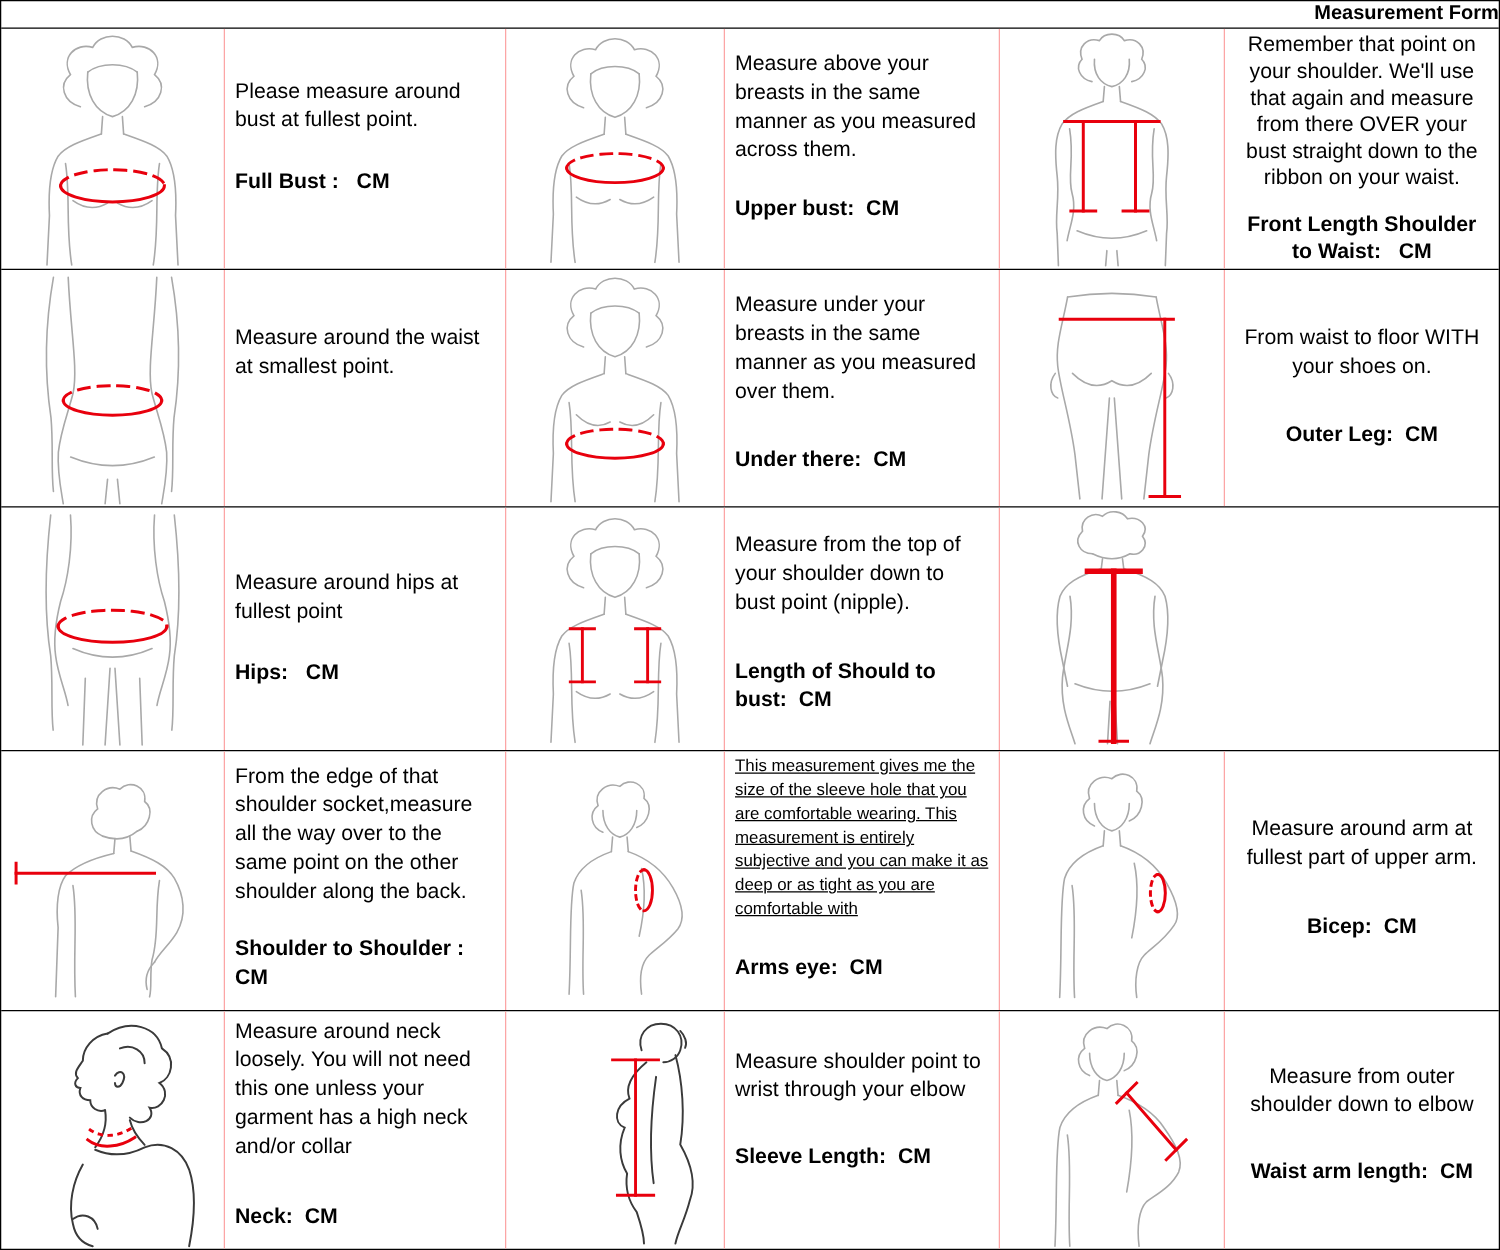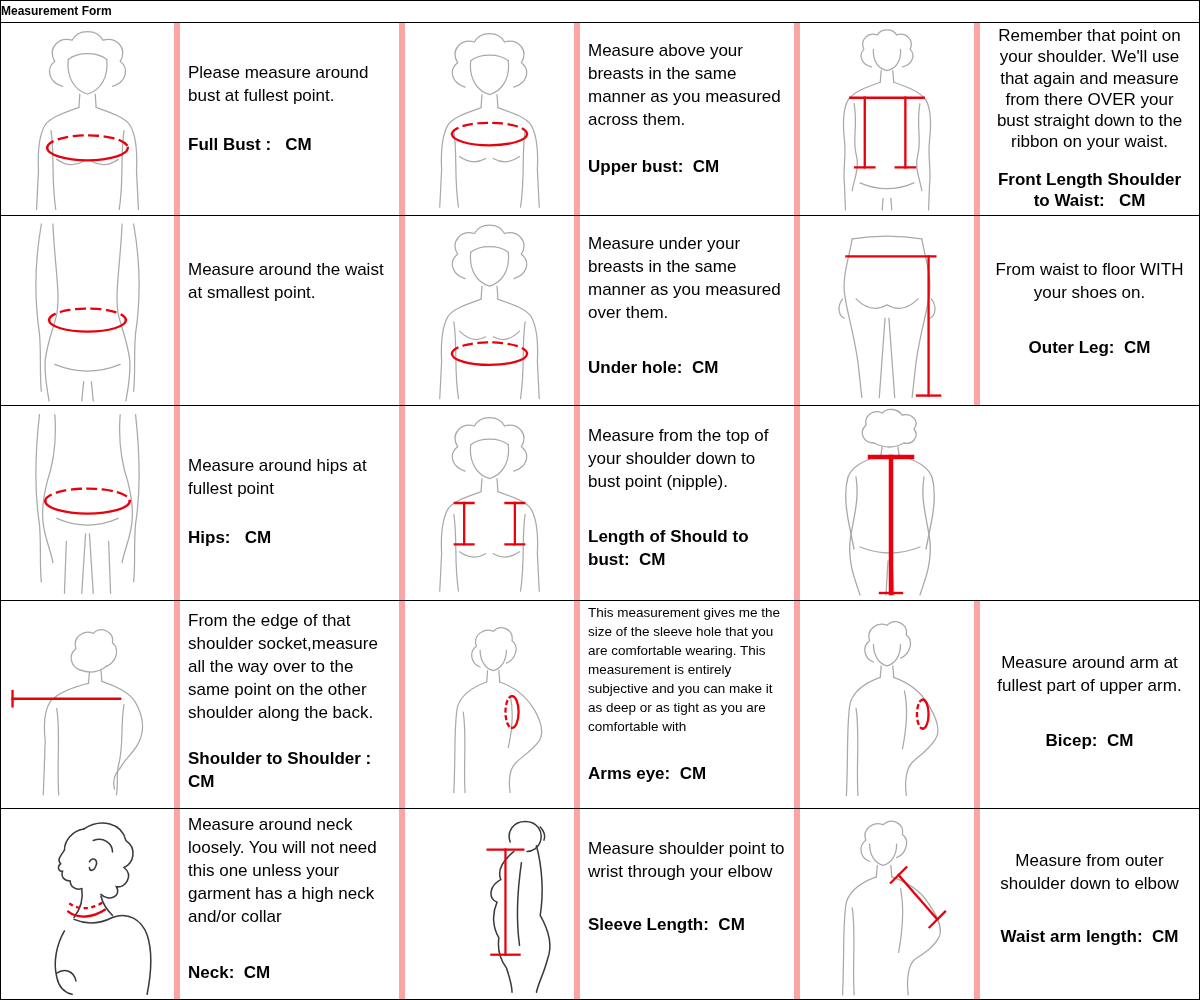--- a/index.html
+++ b/index.html
@@ -1,33 +1,33 @@
 <!DOCTYPE html>
 <html><head>
 <meta charset="utf-8">
 <style>
   * { box-sizing: border-box; margin: 0; padding: 0; }
   html,body { width:1200px; height:1000px; background:#ffffff; color:#000;
     font-family:"Liberation Sans", sans-serif; }
   .form { width:1200px; height:1000px; border:1px solid #000;
     display:grid; grid-template-rows:22px 193px 190px 195px 208px 190px; }
-  .title { border-bottom:1px solid #000; text-align:left; font-weight:bold;
-    font-size:12px; line-height:20px; }
+  .title { border-bottom:1px solid #000; text-align:right; font-weight:bold;
+    font-size:16px; line-height:20px; }
   .row { display:grid; grid-template-columns:179px 225px 175px 220px 180px 219px;
     border-bottom:1px solid #000; overflow:hidden; }
   .row:last-child { border-bottom:none; }
-  .cell { border-right:6px solid #fca5a5; overflow:hidden; }
+  .cell { border-right:1px solid #fca5a5; overflow:hidden; }
   .cell:last-child { border-right:none;text-align:center; }
   .fig { display:flex; align-items:center; justify-content:center; }
   .fig svg { width:100%; height:100%; display:block; }
   .txt { padding:4px 8px 4px 8px; font-size:17px; line-height:1.36; }
   .txt .label { font-weight:bold; white-space:pre-wrap; }
   .lh-tight { line-height:1.25; }
   .sm14 .body { font-size:14px; line-height:1.5; }
-  .sm13 .body { font-size:13.5px; line-height:1.41; }
+  .sm13 .body { font-size:13.5px; line-height:1.41;text-decoration:underline; }
   .pt2{padding-top:2px}.pt4{padding-top:4px}.pt8{padding-top:8px}
   .pt16{padding-top:16px}.pt18{padding-top:18px}.pt28{padding-top:28px}
   .pt38{padding-top:38px}.pt40{padding-top:40px}.pt42{padding-top:42px}
   .pt48{padding-top:48px}.pt50{padding-top:50px}
   .mt0{margin-top:16px}.mt22{margin-top:22px}.mt24{margin-top:24px}
   .mt26{margin-top:26px}.mt28{margin-top:32px}.mt30{margin-top:30px}
   
   .g  { stroke:#a9a9a9; fill:none; stroke-width:1.3; stroke-linecap:round; }
   .dk { stroke:#3a3a3a; fill:none; stroke-width:1.6; stroke-linecap:round; }
   .r  { stroke:#e8000d; fill:none; stroke-width:2.4; stroke-linecap:square; }
@@ -126,21 +126,21 @@
         <path class="g" d="M99,84 C116,90 128,94 134,102 C140,112 142,130 141,150 L143,190"></path>
         <path class="g" d="M52,108 C56,134 52,158 57,190"></path>
         <path class="g" d="M128,108 C124,134 128,158 123,190"></path>
         <path class="g" d="M58,118 Q72,132 86,124 M94,124 Q108,132 122,118"></path>
         <path class="r" d="M50,142 A40,12 0 0 0 130,142"></path>
         <path class="r" stroke-dasharray="9,7" d="M50,142 A40,12 0 0 1 130,142"></path>
       </svg>
     </div>
     <div class="cell txt pt16">
       <div class="body">Measure under your breasts in the same manner as you measured over them.</div>
-      <div class="label mt28">Under hole:  CM</div>
+      <div class="label mt28">Under there:  CM</div>
     </div>
     <div class="cell fig">
       <svg viewBox="0 0 180 192">
         <path class="g" d="M54,22 Q90,16 126,22"></path>
         <path class="g" d="M54,22 C50,44 44,60 46,78 C48,96 56,120 60,150 L64,186"></path>
         <path class="g" d="M126,22 C130,44 136,60 134,78 C132,96 124,120 120,150 L116,186"></path>
         <path class="g" d="M58,84 Q74,100 90,90 Q106,100 122,84"></path>
         <path class="g" d="M88,104 L82,186 M92,104 L98,186"></path>
         <path class="g" d="M44,84 C38,92 40,102 46,104 M136,84 C142,92 140,102 134,104"></path>
         <path class="r" d="M48,40 L140,40"></path>

